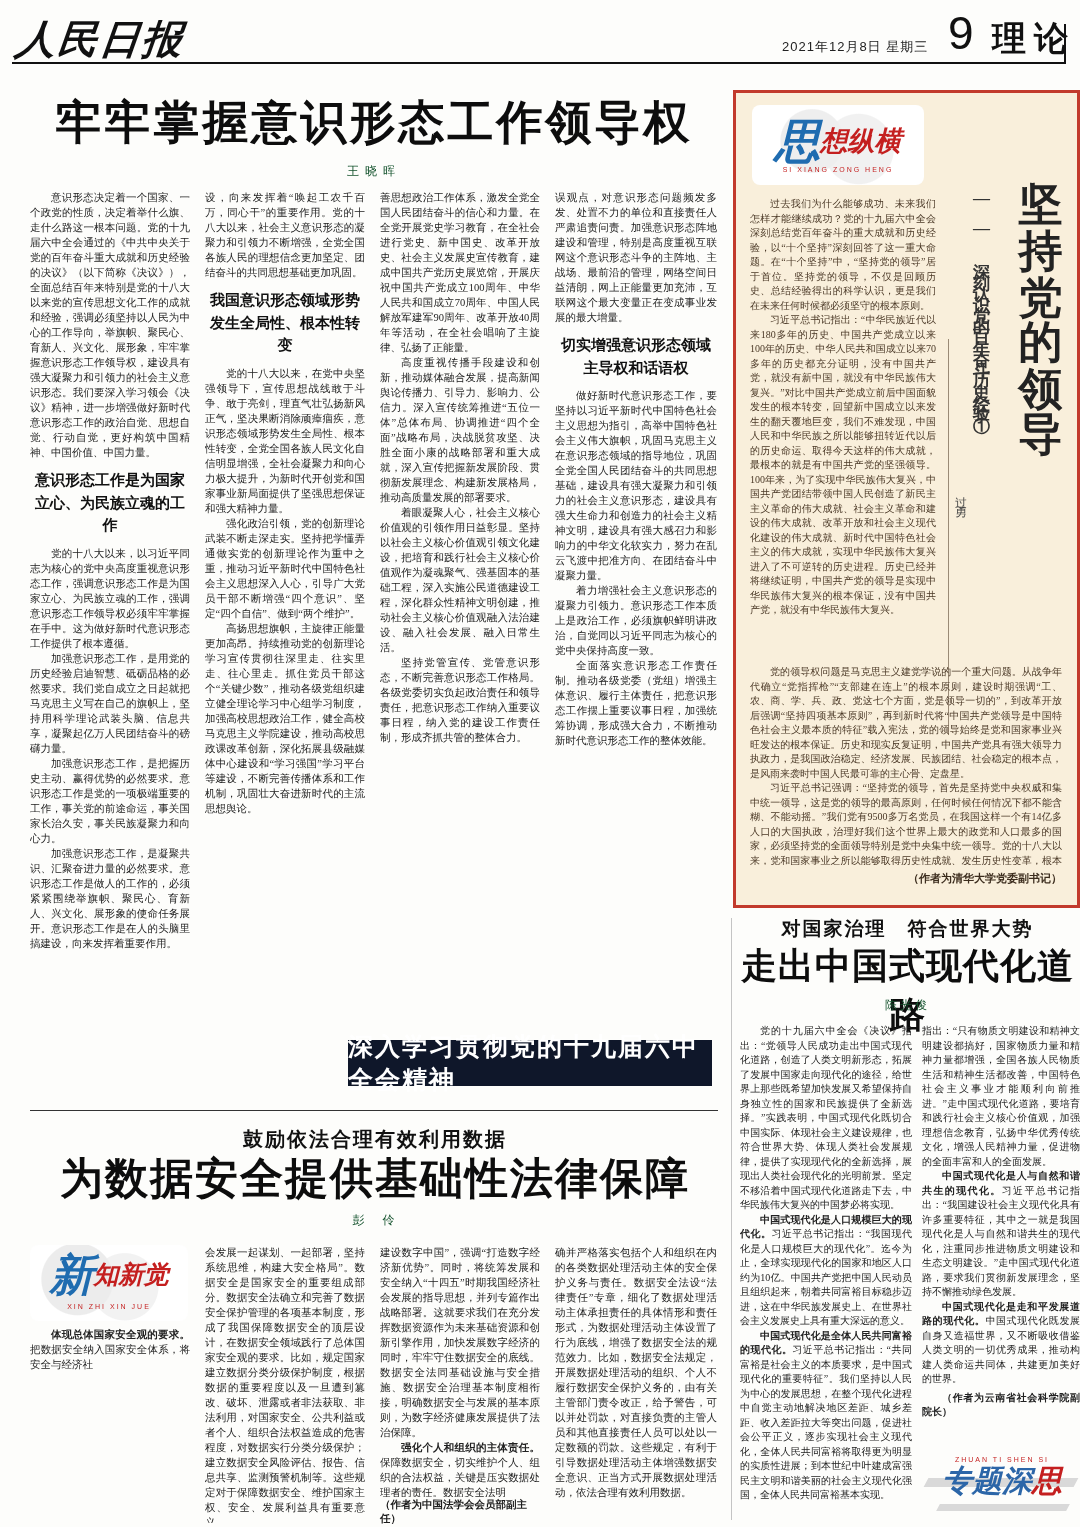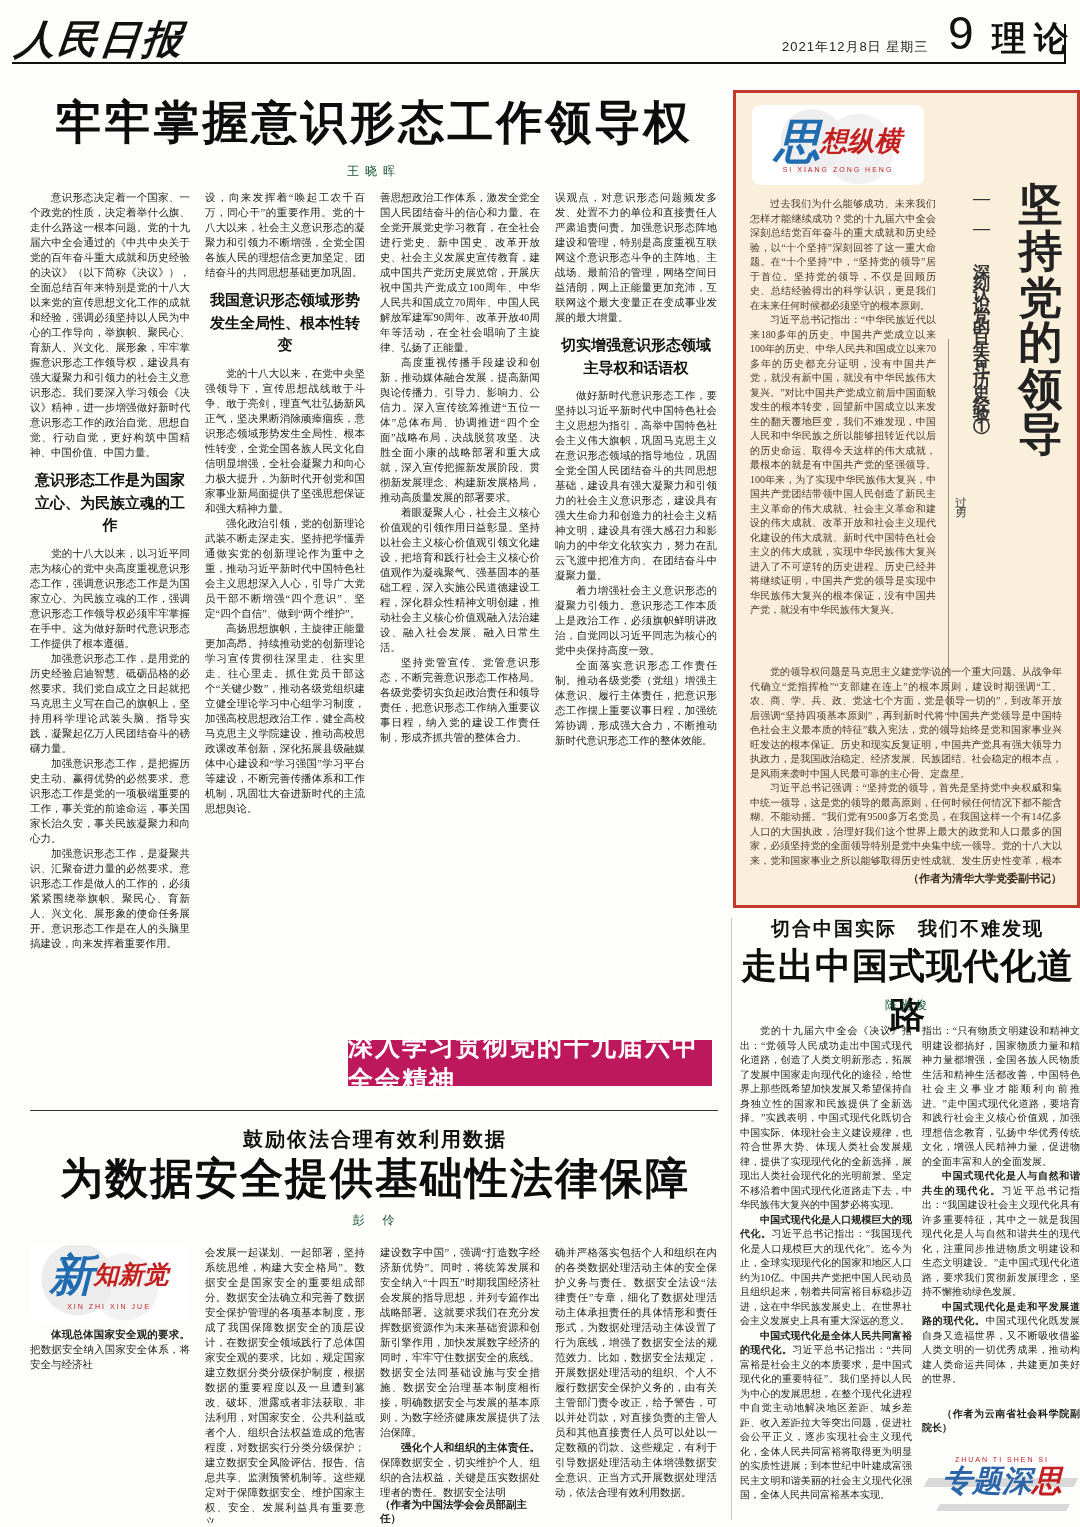--- a/index.html
+++ b/index.html
@@ -21,23 +21,23 @@
   .kicker{font-family:"Liberation Sans",sans-serif;font-weight:bold;font-size:20px;text-align:center;letter-spacing:2px;color:#111;}
   .head2{font-family:"Liberation Sans",sans-serif;font-weight:bold;font-size:43px;text-align:center;letter-spacing:2px;color:#0d0d0d;}
   .head3{font-family:"Liberation Sans",sans-serif;font-weight:bold;font-size:36px;text-align:center;letter-spacing:1px;color:#0d0d0d;}
   
   .col{position:absolute;overflow:hidden;text-align:justify;font-size:10.5px;line-height:15px;color:#222;}
   .col .para{margin:0;text-indent:2em;}
   .col .para.cont{text-indent:0;}
   .col .para b{font-family:"Liberation Sans",sans-serif;}
   .colhead{font-family:"Liberation Sans",sans-serif;font-weight:bold;font-size:15px;line-height:1.5;
            text-align:center;margin:9px 4px;color:#111;text-indent:0;}
-  .colfoot{margin:20px 0 0;font-weight:bold;text-indent:2em;}
+  .colfoot{margin:4px 0 0;font-weight:bold;text-indent:2em;}
   
-  .banner{background:#be185d;color:#fff;font-family:"Liberation Sans",sans-serif;font-weight:bold;
+  .banner{background:#0f172a;color:#fff;font-family:"Liberation Sans",sans-serif;font-weight:bold;
           font-size:25px;letter-spacing:2px;display:flex;align-items:center;justify-content:center;}
   
   .sxbox{background:#f9efdb;border:3px solid #c23a2c;}
   .sxcol{position:absolute;overflow:hidden;text-align:justify;font-size:10px;line-height:14.5px;color:#4a3826;}
   .sxcol .para{margin:0;text-indent:2em;}
   .sxfoot{font-weight:bold;font-size:11px;color:#3c2d1e;text-align:right;}
   .vtitle{writing-mode:vertical-rl;text-orientation:upright;font-family:"Liberation Sans",sans-serif;
           font-weight:bold;font-size:44px;letter-spacing:1.05em;color:#222;}
   .vsub{writing-mode:vertical-rl;text-orientation:upright;font-weight:bold;font-size:17px;
         letter-spacing:11px;color:#333;}
@@ -68,21 +68,21 @@
   <div class="abs hrule" style="left:12px;top:62px;width:1052px;"></div>
   <div class="abs vtick" style="left:1064px;top:24px;height:40px;"></div>
 
   <div class="abs mainhead" style="left:28px;top:92px;width:692px;">牢牢掌握意识形态工作领导权</div>
   <div class="abs byline" style="left:28px;top:163px;width:692px;">王晓晖</div>
 
   <div class="col" style="left:30px;top:190px;width:160px;height:893px;">
       <p class="para">意识形态决定着一个国家、一个政党的性质，决定着举什么旗、走什么路这一根本问题。党的十九届六中全会通过的《中共中央关于党的百年奋斗重大成就和历史经验的决议》（以下简称《决议》），全面总结百年来特别是党的十八大以来党的宣传思想文化工作的成就和经验，强调必须坚持以人民为中心的工作导向，举旗帜、聚民心、育新人、兴文化、展形象，牢牢掌握意识形态工作领导权，建设具有强大凝聚力和引领力的社会主义意识形态。我们要深入学习领会《决议》精神，进一步增强做好新时代意识形态工作的政治自觉、思想自觉、行动自觉，更好构筑中国精神、中国价值、中国力量。</p>
       <div class="colhead">意识形态工作是为国家立心、为民族立魂的工作</div>
       <p class="para">党的十八大以来，以习近平同志为核心的党中央高度重视意识形态工作，强调意识形态工作是为国家立心、为民族立魂的工作，强调意识形态工作领导权必须牢牢掌握在手中。这为做好新时代意识形态工作提供了根本遵循。</p>
-      <p class="para">加强意识形态工作，是用党的历史经验启迪智慧、砥砺品格的必然要求。我们党自成立之日起就把马克思主义写在自己的旗帜上，坚持用科学理论武装头脑、指导实践，凝聚起亿万人民团结奋斗的磅礴力量。</p>
+      <p class="para">加强意识形态工作，是用党的历史经验启迪智慧、砥砺品格的必然要求。我们党自成立之日起就把马克思主义写在自己的旗帜上，坚持用科学理论武装头脑、信息共享，凝聚起亿万人民团结奋斗的磅礴力量。</p>
       <p class="para">加强意识形态工作，是把握历史主动、赢得优势的必然要求。意识形态工作是党的一项极端重要的工作，事关党的前途命运，事关国家长治久安，事关民族凝聚力和向心力。</p>
       <p class="para">加强意识形态工作，是凝聚共识、汇聚奋进力量的必然要求。意识形态工作是做人的工作的，必须紧紧围绕举旗帜、聚民心、育新人、兴文化、展形象的使命任务展开。意识形态工作是在人的头脑里搞建设，向来发挥着重要作用。</p>
     </div>
   <div class="col" style="left:205px;top:190px;width:160px;height:893px;">
       <p class="para cont">设，向来发挥着“唤起工农千百万，同心干”的重要作用。党的十八大以来，社会主义意识形态的凝聚力和引领力不断增强，全党全国各族人民的理想信念更加坚定、团结奋斗的共同思想基础更加巩固。</p>
       <div class="colhead">我国意识形态领域形势发生全局性、根本性转变</div>
       <p class="para">党的十八大以来，在党中央坚强领导下，宣传思想战线敢于斗争、敢于亮剑，理直气壮弘扬新风正气，坚决果断消除顽瘴痼疾，意识形态领域形势发生全局性、根本性转变，全党全国各族人民文化自信明显增强，全社会凝聚力和向心力极大提升，为新时代开创党和国家事业新局面提供了坚强思想保证和强大精神力量。</p>
       <p class="para">强化政治引领，党的创新理论武装不断走深走实。坚持把学懂弄通做实党的创新理论作为重中之重，推动习近平新时代中国特色社会主义思想深入人心，引导广大党员干部不断增强“四个意识”、坚定“四个自信”、做到“两个维护”。</p>
       <p class="para">高扬思想旗帜，主旋律正能量更加高昂。持续推动党的创新理论学习宣传贯彻往深里走、往实里走、往心里走。抓住党员干部这个“关键少数”，推动各级党组织建立健全理论学习中心组学习制度，加强高校思想政治工作，健全高校马克思主义学院建设，推动高校思政课改革创新，深化拓展县级融媒体中心建设和“学习强国”学习平台等建设，不断完善传播体系和工作机制，巩固壮大奋进新时代的主流思想舆论。</p>
     </div>
@@ -125,21 +125,21 @@
     <div class="abs vsub" style="left:234px;top:96px;height:560px;">——深刻认识党的百年奋斗历史经验①</div>
     <div class="abs vtitle" style="left:276px;top:54px;height:600px;">坚持党的领导</div>
 
     <div class="sxcol" style="left:14px;top:572px;width:312px;height:200px;">
         <p class="para">党的领导权问题是马克思主义建党学说的一个重大问题。从战争年代确立“党指挥枪”“支部建在连上”的根本原则，建设时期强调“工、农、商、学、兵、政、党这七个方面，党是领导一切的”，到改革开放后强调“坚持四项基本原则”，再到新时代将“中国共产党领导是中国特色社会主义最本质的特征”载入宪法，党的领导始终是党和国家事业兴旺发达的根本保证。历史和现实反复证明，中国共产党具有强大领导力执政力，是我国政治稳定、经济发展、民族团结、社会稳定的根本点，是风雨来袭时中国人民最可靠的主心骨、定盘星。</p>
         <p class="para">习近平总书记强调：“坚持党的领导，首先是坚持党中央权威和集中统一领导，这是党的领导的最高原则，任何时候任何情况下都不能含糊、不能动摇。”我们党有9500多万名党员，在我国这样一个有14亿多人口的大国执政，治理好我们这个世界上最大的政党和人口最多的国家，必须坚持党的全面领导特别是党中央集中统一领导。党的十八大以来，党和国家事业之所以能够取得历史性成就、发生历史性变革，根本在于有以习近平同志为核心的党中央坚强领导，有习近平新时代中国特色社会主义思想科学指引。</p>
       </div>
     <div class="abs sxfoot" style="left:14px;top:778px;width:312px;">（作者为清华大学党委副书记）</div>
   </div>
 
-  <div class="abs kicker" style="left:735px;top:916px;width:345px;font-size:19px;">切合中国实际　我们不难发现</div>
+  <div class="abs kicker" style="left:735px;top:916px;width:345px;font-size:19px;">对国家治理　符合世界大势</div>
   <div class="abs head3" style="left:735px;top:942px;width:345px;">走出中国式现代化道路</div>
   <div class="abs byline" style="left:735px;top:997px;width:345px;letter-spacing:3px;">陈光俊</div>
 
   <div class="col" style="left:740px;top:1024px;width:172px;height:496px;font-size:10px;line-height:14.5px;">
       <p class="para">党的十九届六中全会《决议》指出：“党领导人民成功走出中国式现代化道路，创造了人类文明新形态，拓展了发展中国家走向现代化的途径，给世界上那些既希望加快发展又希望保持自身独立性的国家和民族提供了全新选择。”实践表明，中国式现代化既切合中国实际、体现社会主义建设规律，也符合世界大势、体现人类社会发展规律，提供了实现现代化的全新选择，展现出人类社会现代化的光明前景。坚定不移沿着中国式现代化道路走下去，中华民族伟大复兴的中国梦必将实现。</p>
       <p class="para"><b>中国式现代化是人口规模巨大的现代化。</b>习近平总书记指出：“我国现代化是人口规模巨大的现代化”。迄今为止，全球实现现代化的国家和地区人口约为10亿。中国共产党把中国人民动员且组织起来，朝着共同富裕目标稳步迈进，这在中华民族发展史上、在世界社会主义发展史上具有重大深远的意义。</p>
       <p class="para"><b>中国式现代化是全体人民共同富裕的现代化。</b>习近平总书记指出：“共同富裕是社会主义的本质要求，是中国式现代化的重要特征”。我们坚持以人民为中心的发展思想，在整个现代化进程中自觉主动地解决地区差距、城乡差距、收入差距拉大等突出问题，促进社会公平正义，逐步实现社会主义现代化，全体人民共同富裕将取得更为明显的实质性进展；到本世纪中叶建成富强民主文明和谐美丽的社会主义现代化强国，全体人民共同富裕基本实现。</p>
     </div>
   <div class="col" style="left:922px;top:1024px;width:158px;height:424px;font-size:10px;line-height:14.5px;">
       <p class="para cont">指出：“只有物质文明建设和精神文明建设都搞好，国家物质力量和精神力量都增强，全国各族人民物质生活和精神生活都改善，中国特色社会主义事业才能顺利向前推进。”走中国式现代化道路，要培育和践行社会主义核心价值观，加强理想信念教育，弘扬中华优秀传统文化，增强人民精神力量，促进物的全面丰富和人的全面发展。</p>

